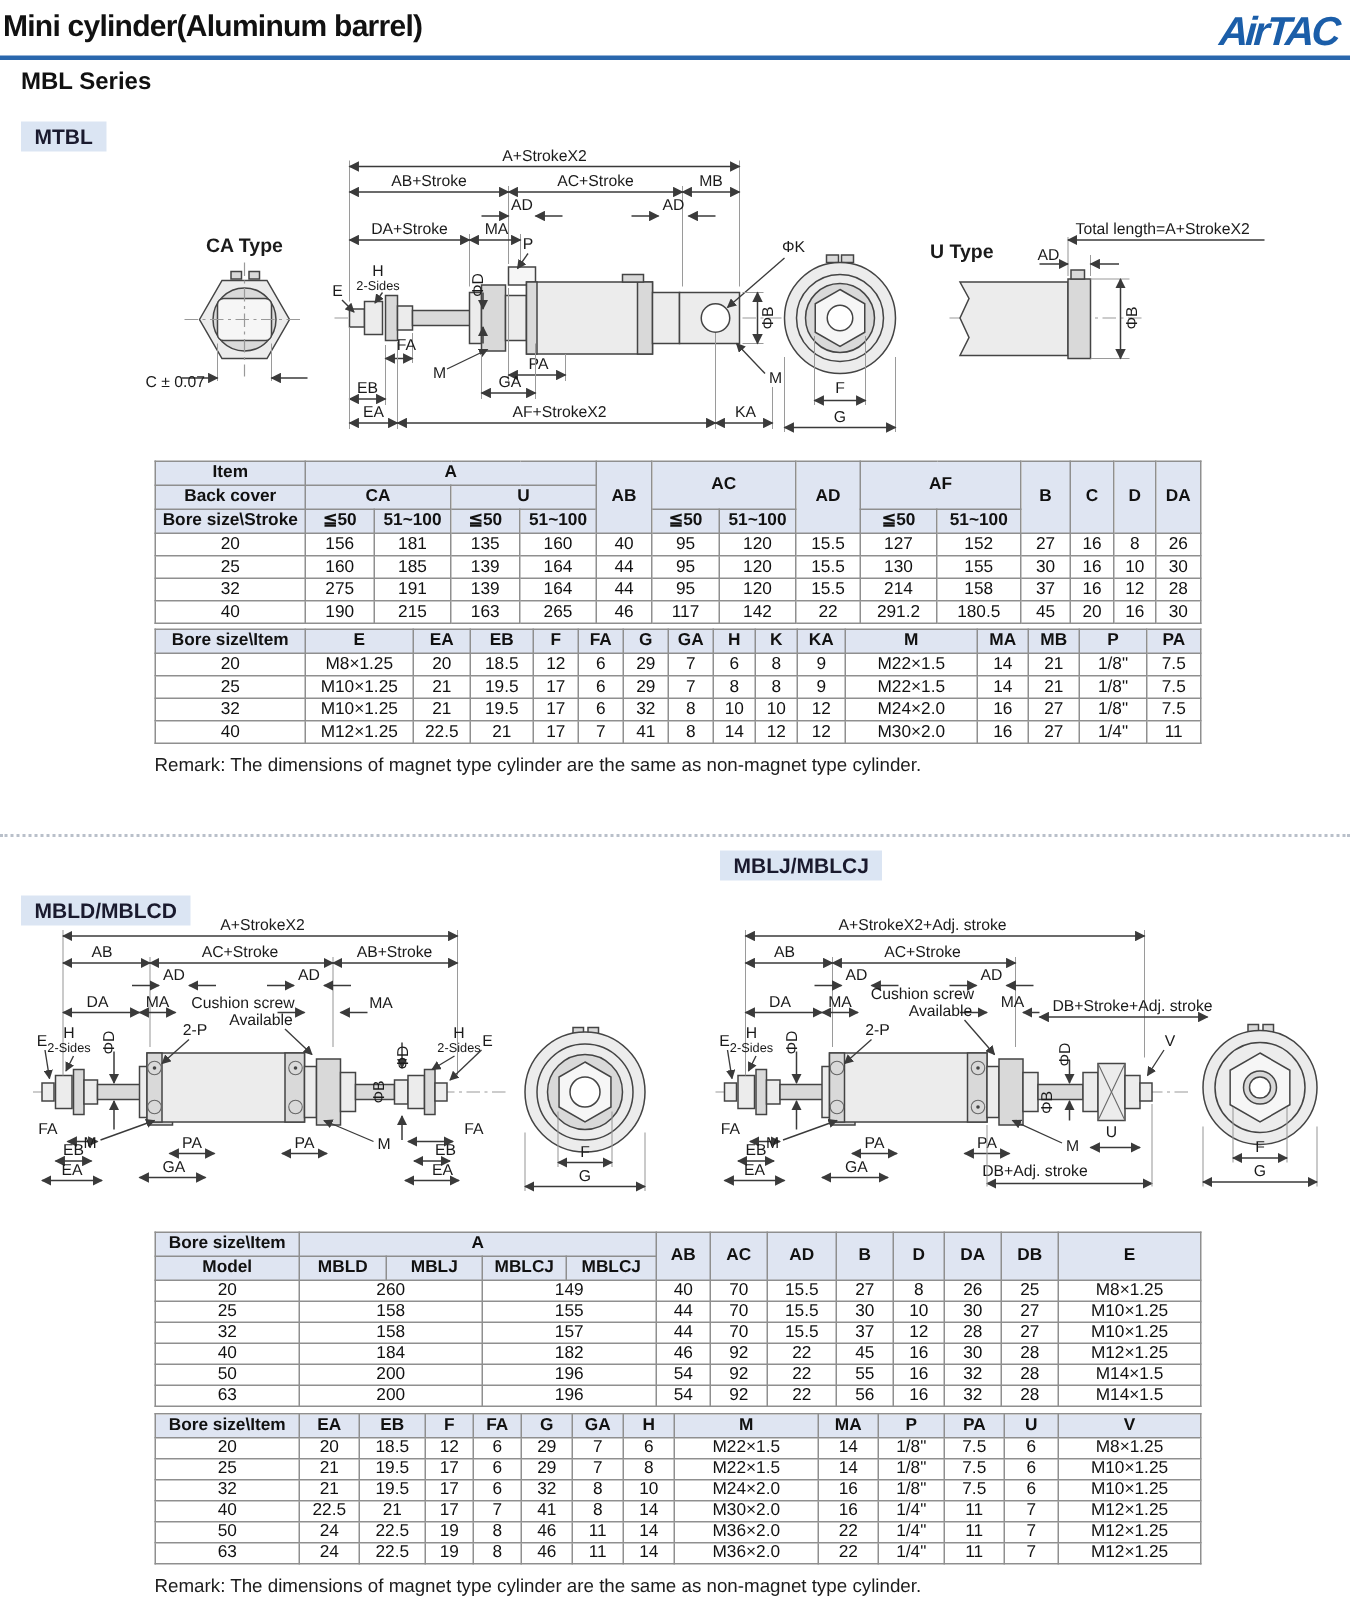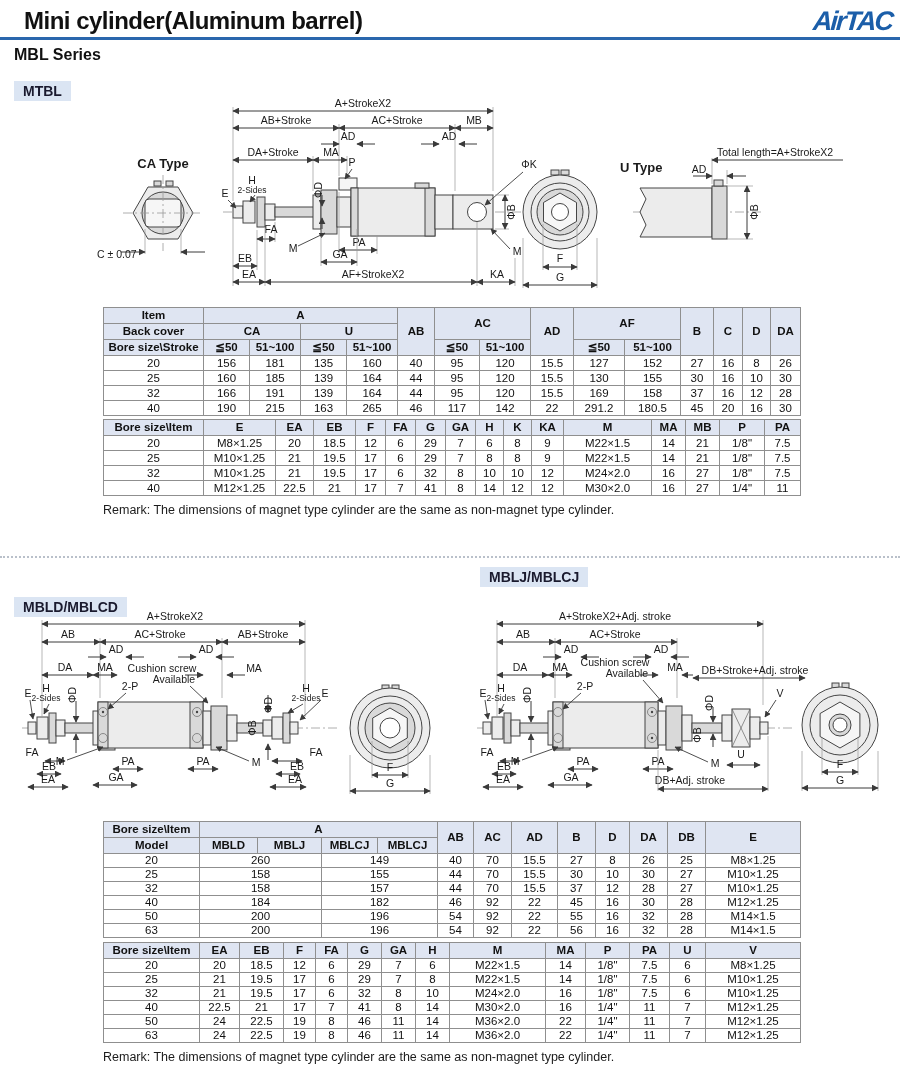--- a/index.html
+++ b/index.html
@@ -1,19 +1,19 @@
 <!DOCTYPE html>
 <html><head>
 <meta charset="utf-8">
 <style>
   *{margin:0;padding:0;box-sizing:border-box}
   html,body{width:900px;height:1068px;background:#fff;font-family:"Liberation Sans",sans-serif;color:#111;position:relative;overflow:hidden}
   .abs{position:absolute}
   
-  .title{left:24px;top:7px;font-size:24px;font-weight:bold;letter-spacing:-0.5px}
+  .title{left:2px;top:7px;font-size:20px;font-weight:bold;letter-spacing:-0.5px}
   .logo{right:8px;top:6px;font-size:27px;font-weight:bold;font-style:italic;color:#1b5ea9;letter-spacing:-2px;transform:skewX(-4deg)}
   .blue-rule{left:0;top:37px;width:900px;height:3px;background:#2a67ad}
   .series{left:14px;top:46px;font-size:16px;font-weight:bold}
   .badge{background:#dbe5f3;color:#1a1a2e;font-weight:bold;font-size:14px;padding:2px 9px;display:inline-block}
   .dotted-sep{left:0;top:556px;width:900px;border-top:2px dotted #b9c0ca}
   
   .tblwrap{width:697px}
   table{border-collapse:collapse;table-layout:fixed;width:697px;background:#fff}
   td,th{border:1px solid #8f8f8f;font-size:11.5px;text-align:center;padding:0 1px;height:15px;line-height:1.05;white-space:nowrap;overflow:hidden;font-weight:normal}
   th{background:#dfe5f2;font-weight:bold;height:16px}
@@ -279,29 +279,29 @@
           <td>15.5</td>
           <td>130</td>
           <td>155</td>
           <td>30</td>
           <td>16</td>
           <td>10</td>
           <td>30</td>
         </tr>
         <tr>
           <td>32</td>
-          <td>166</td>
+          <td>275</td>
           <td>191</td>
           <td>139</td>
           <td>164</td>
           <td>44</td>
           <td>95</td>
           <td>120</td>
           <td>15.5</td>
-          <td>169</td>
+          <td>214</td>
           <td>158</td>
           <td>37</td>
           <td>16</td>
           <td>12</td>
           <td>28</td>
         </tr>
         <tr>
           <td>40</td>
           <td>190</td>
           <td>215</td>

